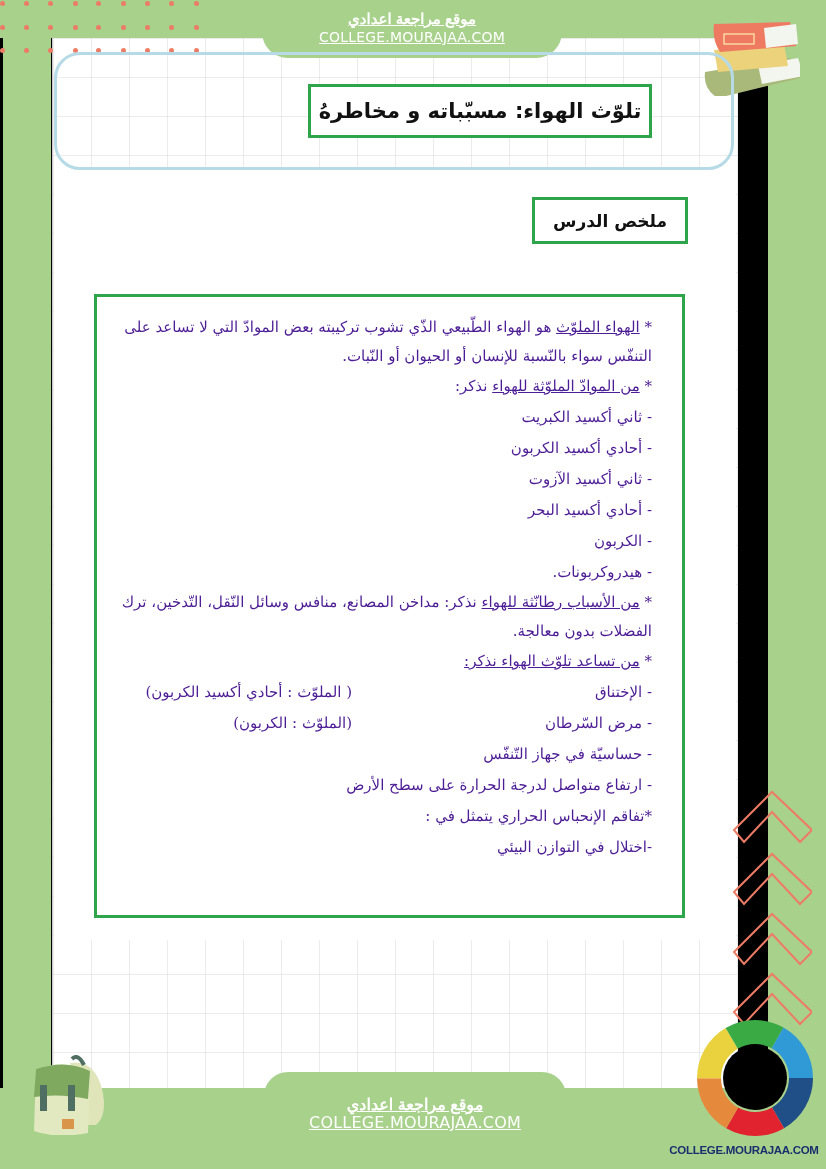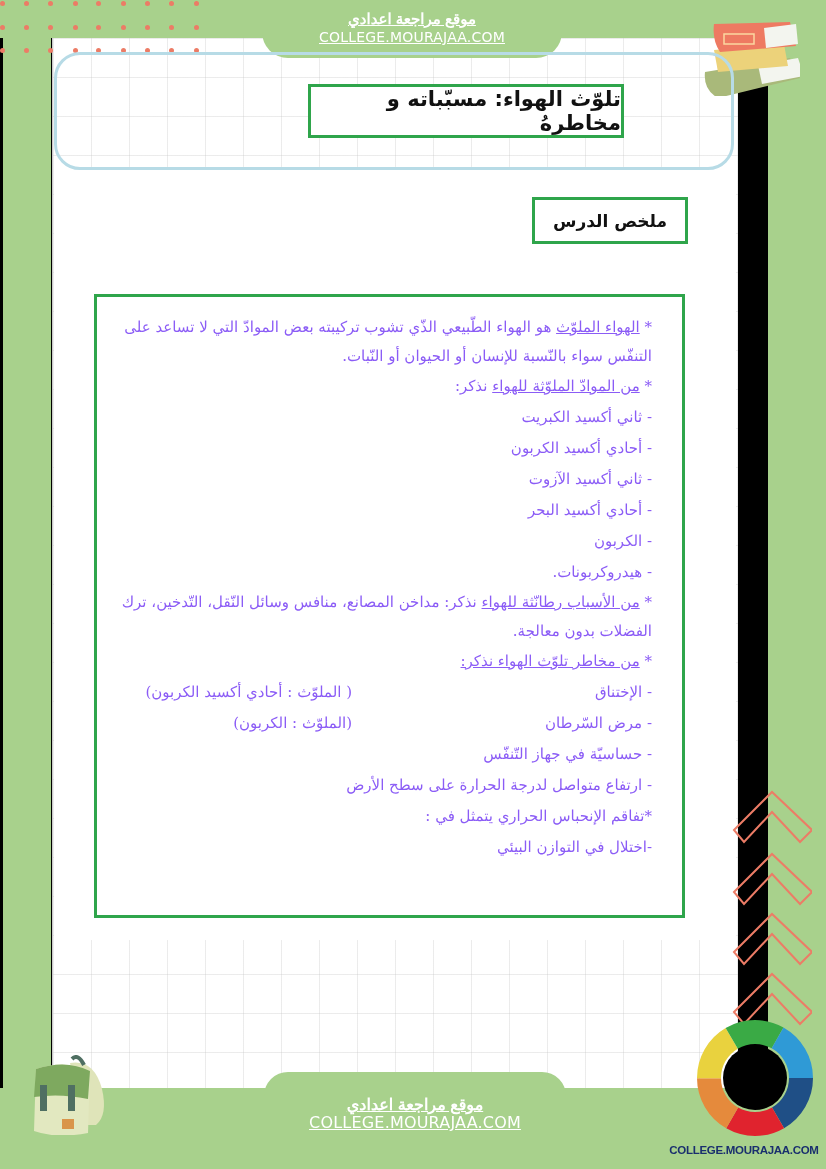--- a/index.html
+++ b/index.html
@@ -45,38 +45,38 @@
   .banner-en {
     font-family:"DejaVu Sans", sans-serif; font-size:14px; text-decoration:underline;
     letter-spacing:0.2px; line-height:18px;
   }
   
   .header-card {
     position:absolute; left:54px; top:52px; width:680px; height:118px;
     border:3px solid #b7dbe6; border-radius:26px; background:transparent;
   }
   .title-box {
-    position:absolute; left:308px; top:84px; width:316px; height:54px;
+    position:absolute; left:308px; top:84px; width:344px; height:54px;
     border:3px solid #2fa54b; background:#fff;
     display:flex; align-items:center; justify-content:center;
     font-family:"DejaVu Sans", sans-serif; font-weight:bold; font-size:21px; direction:rtl; color:#111;
   }
   .summary-box {
     position:absolute; left:532px; top:197px; width:156px; height:47px;
     border:3px solid #2fa54b; background:#fff;
     display:flex; align-items:center; justify-content:center;
     font-family:"DejaVu Sans", sans-serif; font-weight:bold; font-size:17px; direction:rtl; color:#111;
   }
   
   .content-box {
     position:absolute; left:94px; top:294px; width:591px; height:624px;
     border:3px solid #2fa54b; background:#fff;
     padding:16px 30px 10px 18px;
     direction:rtl; text-align:right;
-    font-family:"DejaVu Serif", serif; font-size:15px; color:#8b5cf6;
+    font-family:"DejaVu Serif", serif; font-size:15px; color:#4c1d95;
   }
   .line { height:31px; line-height:31px; white-space:nowrap; position:relative; }
   .para { line-height:29px; white-space:normal; height:auto; }
   .u { text-decoration:underline; }
   .row2 { display:flex; justify-content:space-between; direction:rtl; }
   .row2 .right-col { width:300px; }
   .row2 .left-col { flex:1; text-align:right; padding-right:0; }
   
   .chevrons { position:absolute; left:732px; top:790px; width:80px; }
   .chev { position:absolute; left:0; width:80px; height:60px; }
@@ -170,21 +170,21 @@
   <div class="line">- ثاني أكسيد الكبريت</div>
   <div class="line">- أحادي أكسيد الكربون</div>
   <div class="line">- ثاني أكسيد الآزوت</div>
   <div class="line">- أحادي أكسيد البحر</div>
   <div class="line">- الكربون</div>
   <div class="line">- هيدروكربونات.</div>
   <div class="line para">
     <span>* </span><span class="u">من الأسباب رطانّثة للهواء</span><span> نذكر: مداخن المصانع، منافس وسائل النّقل، التّدخين، ترك الفضلات بدون معالجة.</span>
   </div>
   <div class="line">
-    <span>* </span><span class="u">من مخاطر تلوّث الهواء نذكر:</span>
+    <span>* </span><span class="u">من تساعد تلوّث الهواء نذكر:</span>
   </div>
   <div class="line row2">
     <span class="right-col">- الإختناق</span>
     <span class="left-col">( الملوّث : أحادي أكسيد الكربون)</span>
   </div>
   <div class="line row2">
     <span class="right-col">- مرض السّرطان</span>
     <span class="left-col">(الملوّث : الكربون)</span>
   </div>
   <div class="line row2">

